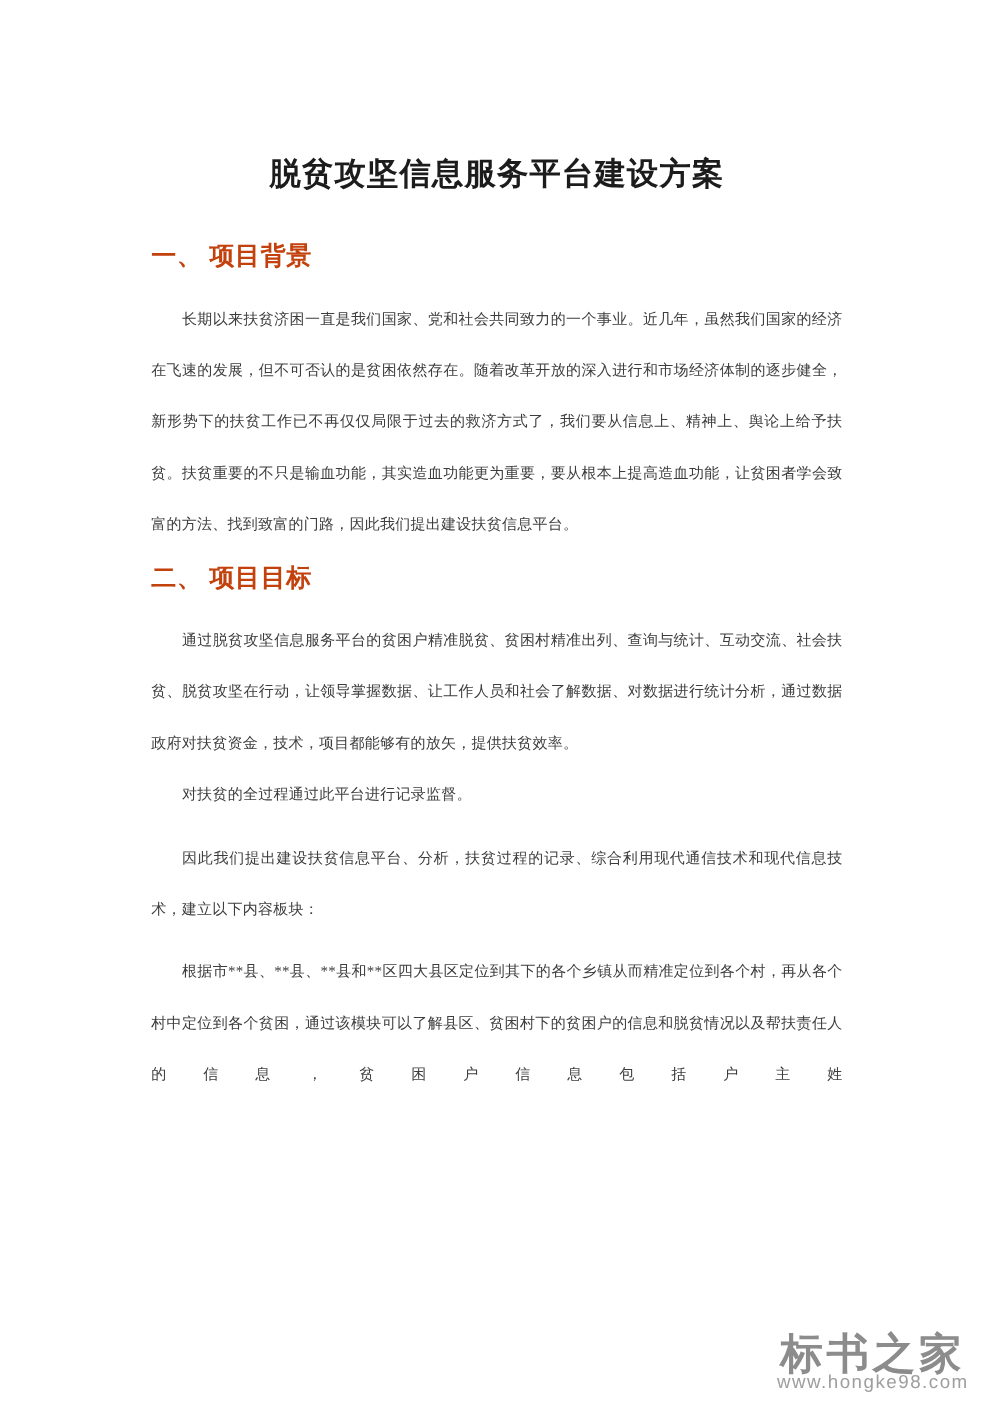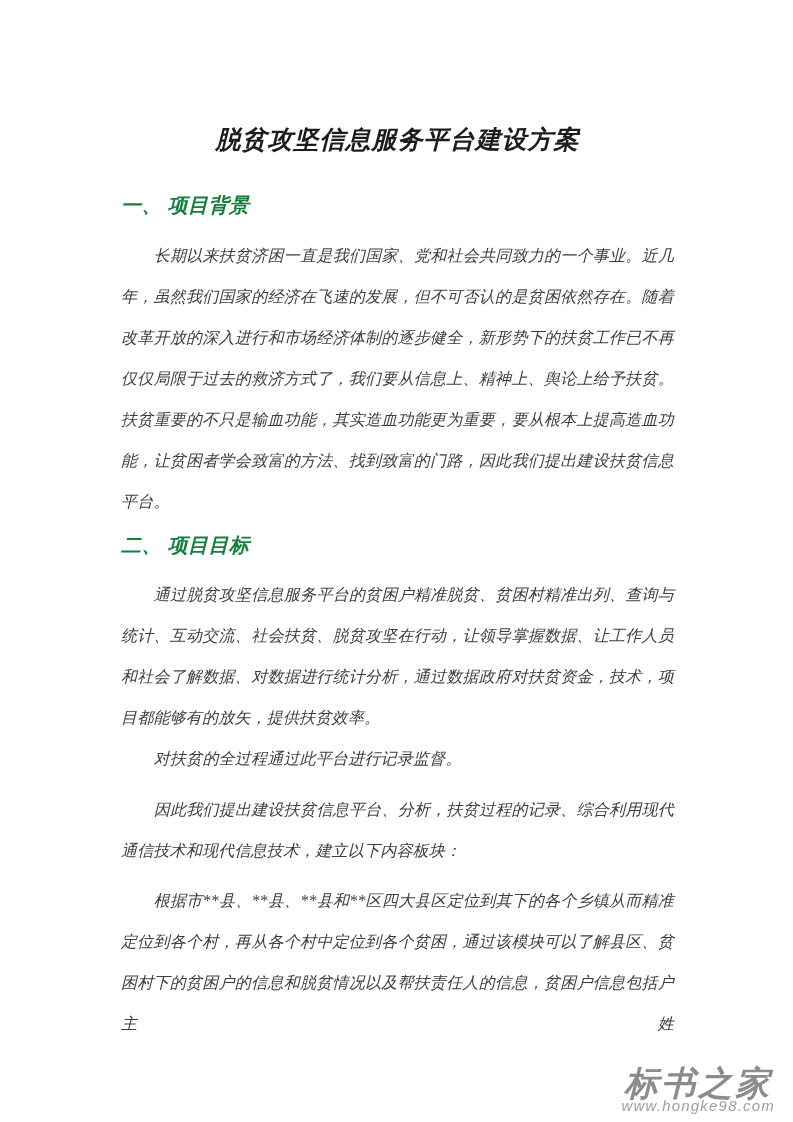--- a/index.html
+++ b/index.html
@@ -12,48 +12,47 @@
   }
   .page {
     position: relative;
     width: 793px;
     height: 1122px;
     background: #ffffff;
     overflow: hidden;
     padding: 123px 119px 0 121px;
     font-family: "Liberation Serif", "DejaVu Serif", serif;
     color: #3d3d3d;
-    font-style: italic;
   }
   .doc-title {
     margin: 0 0 36px 0;
     font-size: 25px;
     line-height: 33px;
     font-weight: bold;
     text-align: center;
     color: #1c1c1c;
     letter-spacing: 1px;
   }
   .sec-heading {
     font-size: 20px;
     line-height: 26px;
     font-weight: bold;
-    color: #15803d;
+    color: #c2410c;
     letter-spacing: 0.5px;
   }
   .sub-heading {
     font-size: 17px;
     line-height: 26px;
     font-weight: bold;
     color: #1c1c1c;
     padding-left: 33px;
     letter-spacing: 0.5px;
   }
   .body-para {
-    font-size: 16px;
+    font-size: 12px;
     line-height: 41px;
     text-align: justify;
     text-indent: 2.05em;
     letter-spacing: 0.2px;
     margin: 0;
     color: #3d3d3d;
   }
   .page-cut { text-align-last: justify; }
   .mt10 { margin-top: 10px; }
   .mt9  { margin-top: 9px; }

